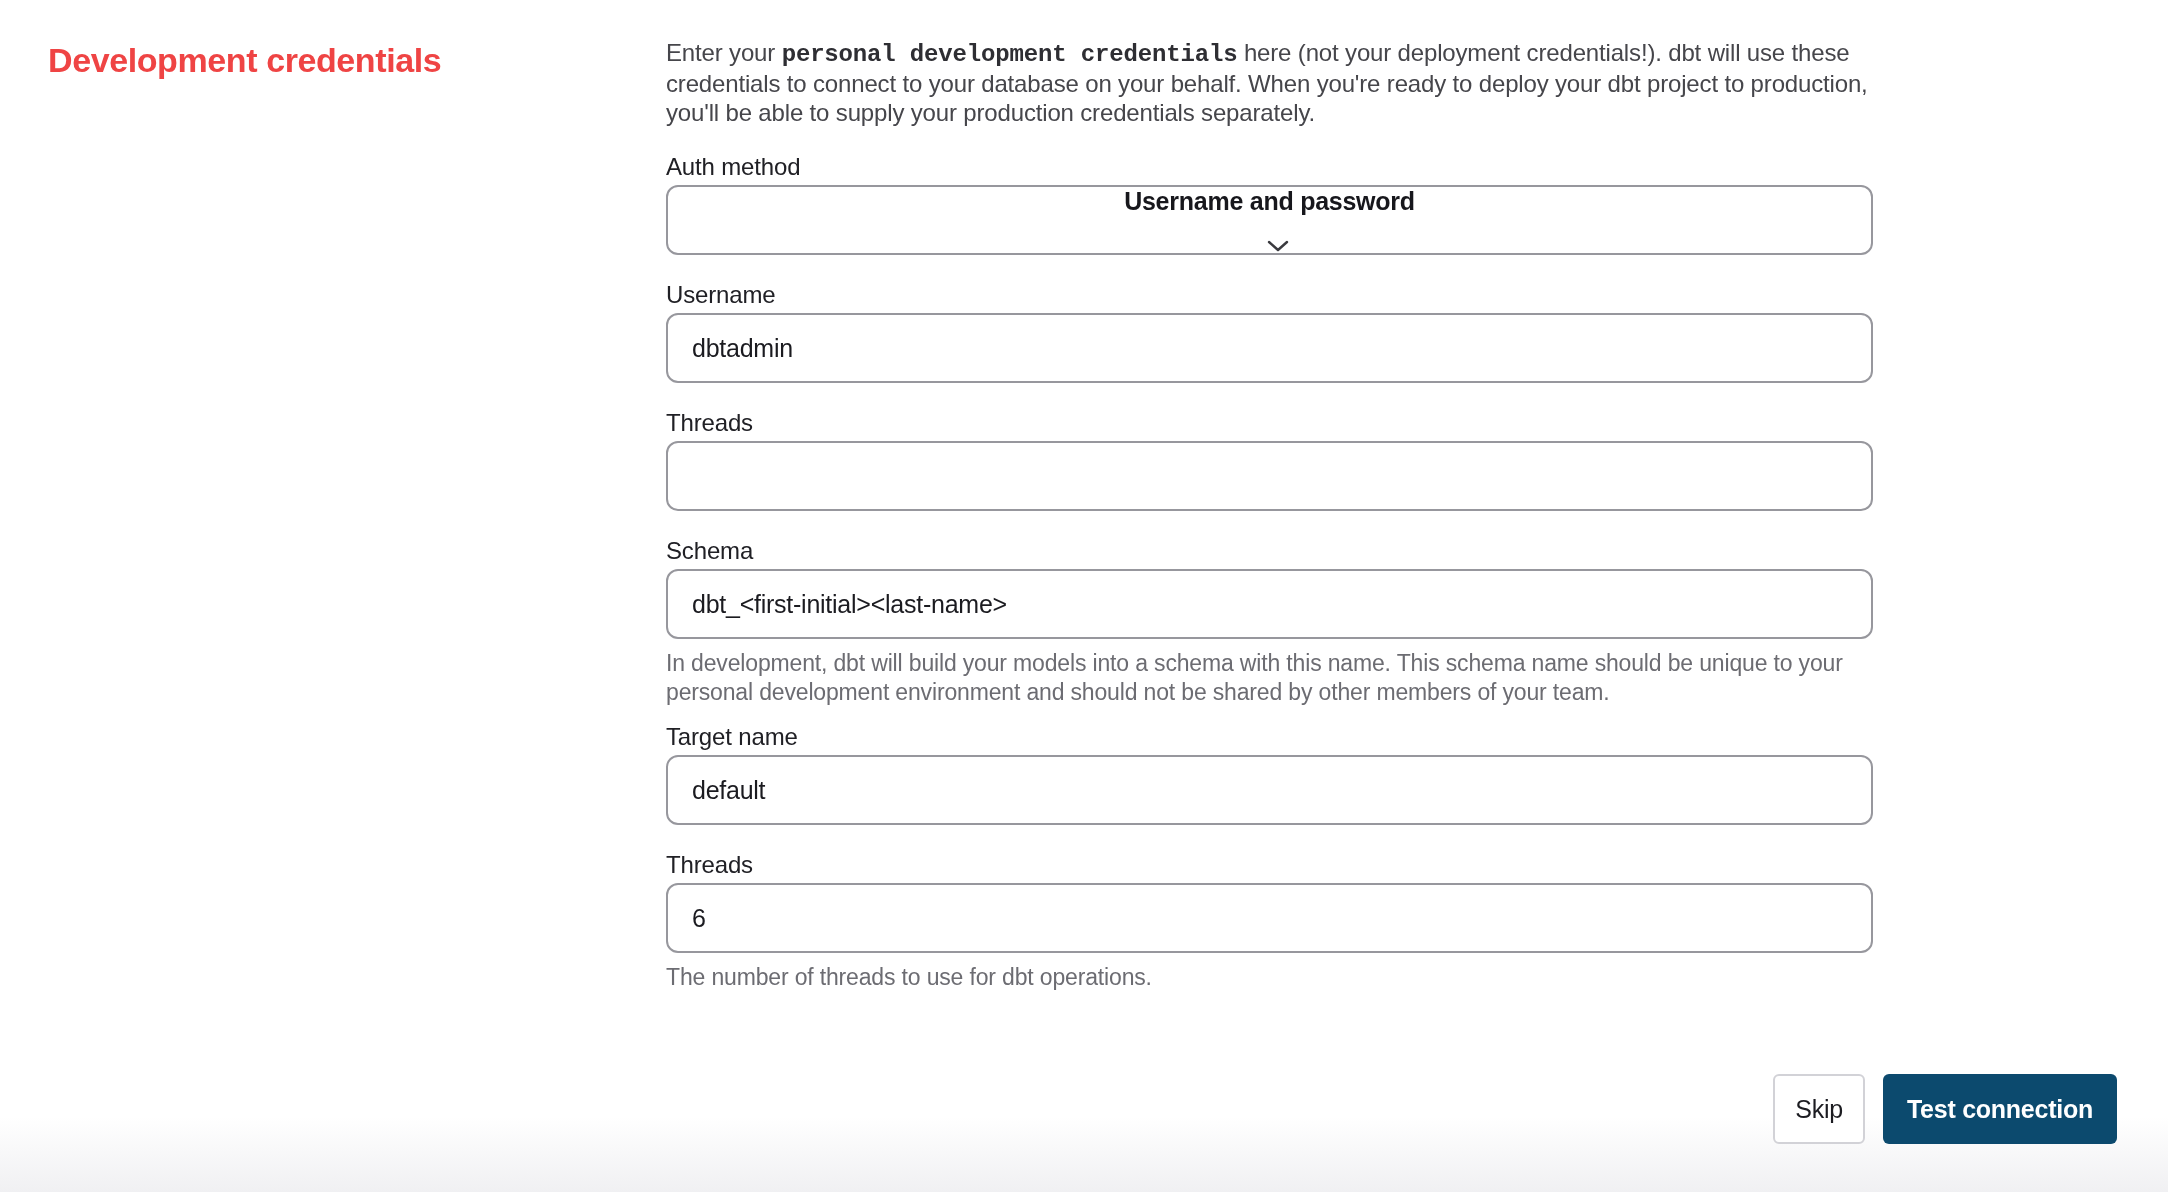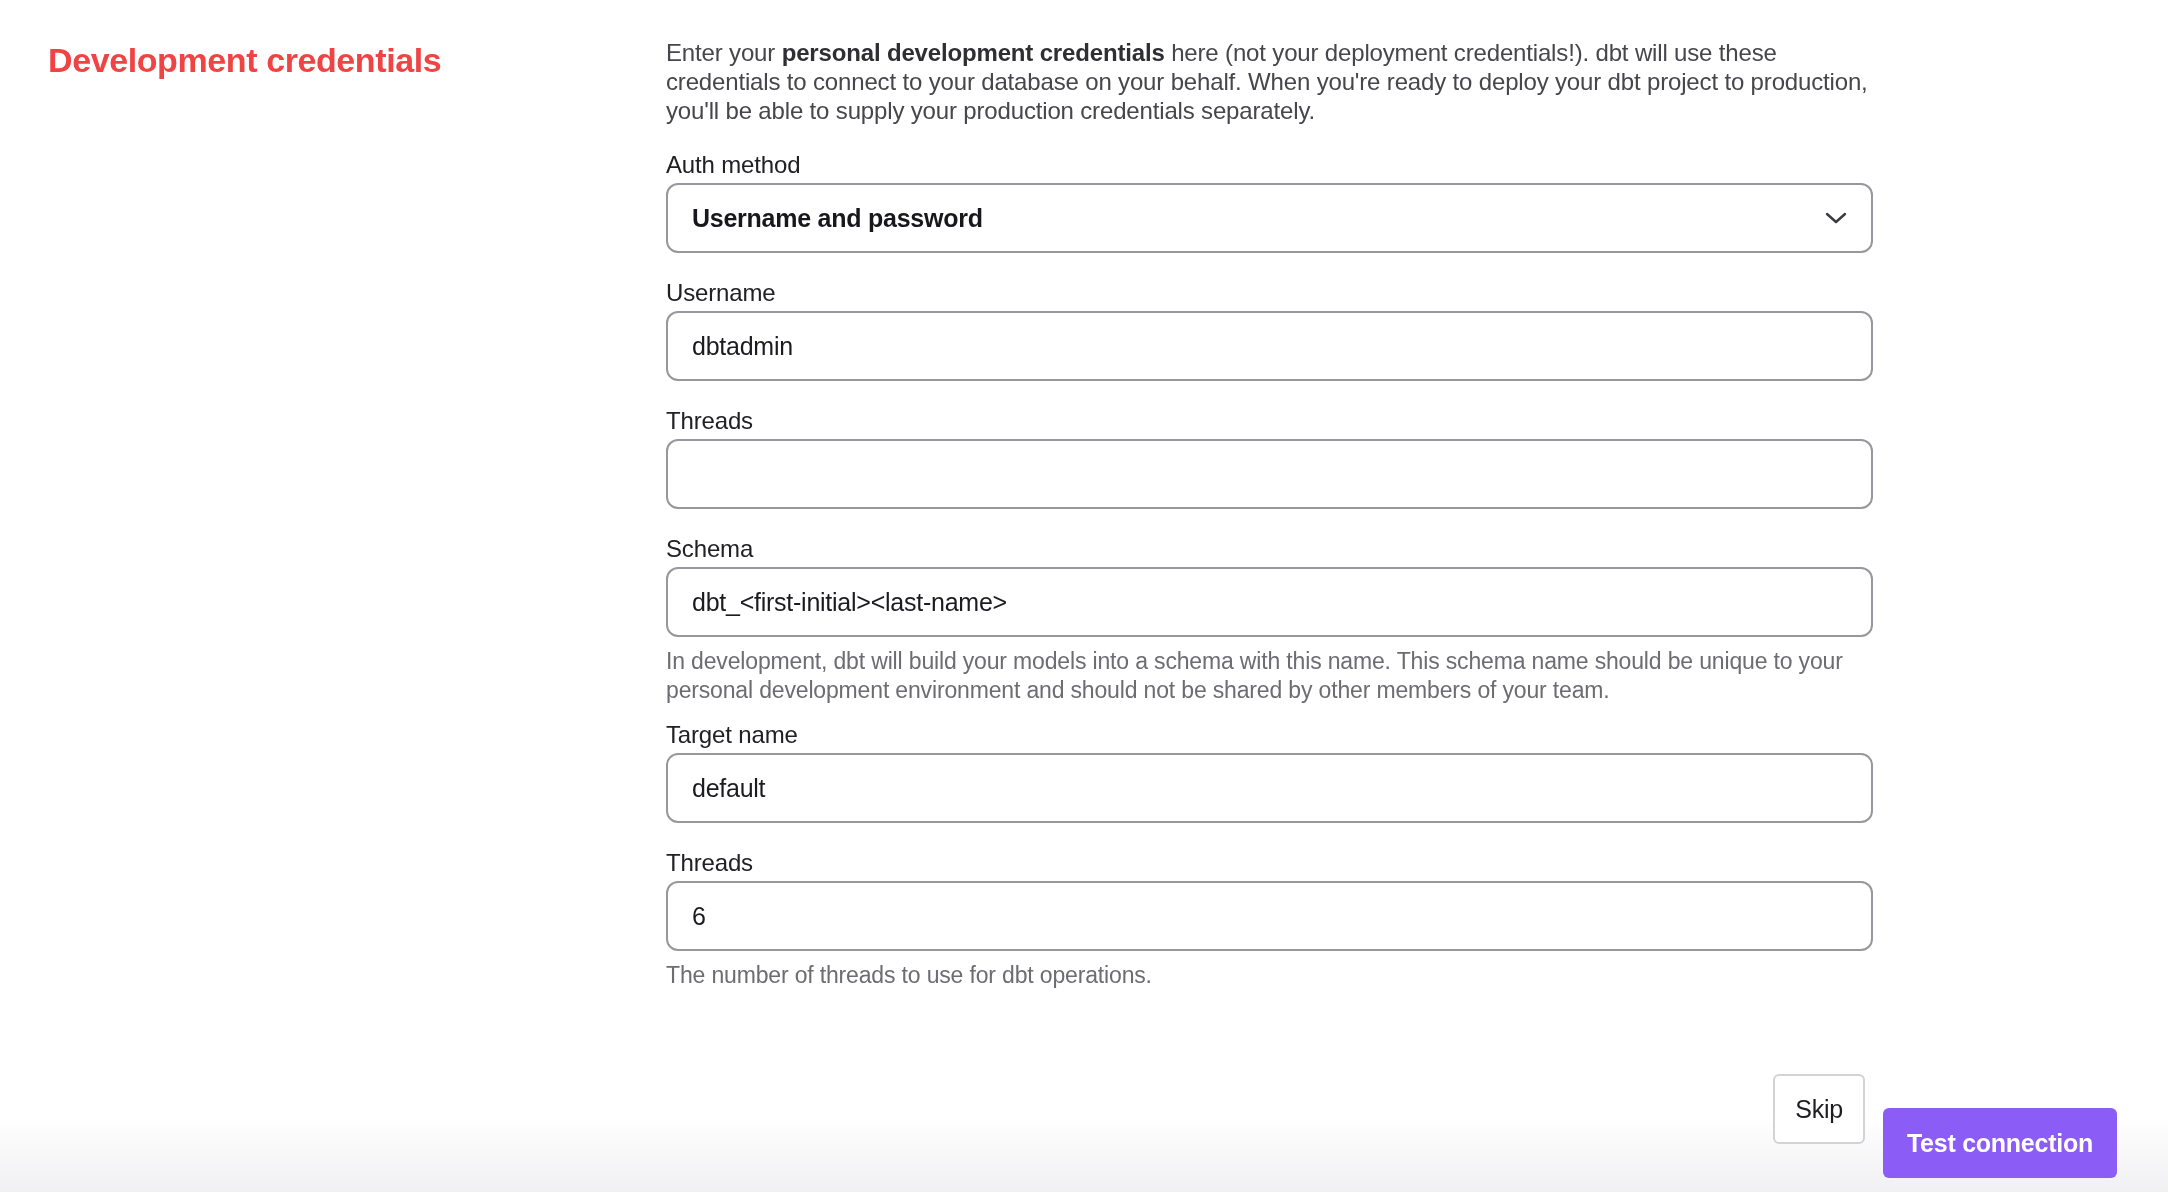--- a/index.html
+++ b/index.html
@@ -27,21 +27,21 @@
     color: #ef4444;
     letter-spacing: -0.4px;
   }
   .right-col { width: 1207px; flex: none; }
   .description {
     margin: 2px 0 0;
     font-size: 24px;
     line-height: 29px;
     color: #46464b;
   }
-  .description strong { color: #2e2e33; font-weight: 700; }
+  .description strong { color: #2e2e33; font-weight: 700; font-family: Liberation Mono, monospace; }
 
   .field { margin-top: 26px; }
   .field--target { margin-top: 16px; }
   .field-label {
     display: block;
     font-size: 24px;
     line-height: 27px;
     color: #202025;
     margin: 0 0 5px;
     font-weight: 400;
@@ -50,20 +50,21 @@
     width: 100%;
     height: 70px;
     border: 2px solid #97979d;
     border-radius: 12px;
     background: #ffffff;
     padding: 0 24px;
     font-size: 25px;
     color: #1b1b20;
     font-family: inherit;
     letter-spacing: -0.01em;
+    flex-direction: column;
   }
   .text-input { outline: none; }
   .select {
     display: flex;
     align-items: center;
     justify-content: space-between;
     cursor: pointer;
   }
   .select-value { font-weight: 700; font-size: 25px; color: #17171c; }
   .chevron { flex: none; margin-left: 16px; }
@@ -91,26 +92,25 @@
     letter-spacing: -0.01em;
   }
   .btn-secondary {
     background: #ffffff;
     border: 2px solid #d2d2d7;
     color: #1c1c21;
     padding: 0 20px;
     font-weight: 400;
   }
   .btn-primary {
-    background: #8b5cf6;
+    background: #0c4a6e;
     border: none;
     color: #ffffff;
     padding: 0 24px;
     font-weight: 700;
-    margin-top: 34px;
   }
   .bottom-fade {
     position: absolute;
     left: 0; right: 0; bottom: 0;
     height: 75px;
     background: linear-gradient(180deg, rgba(255,255,255,0) 0%, rgba(228,228,232,0.55) 100%);
     pointer-events: none;
     z-index: 1;
   }
 </style>

